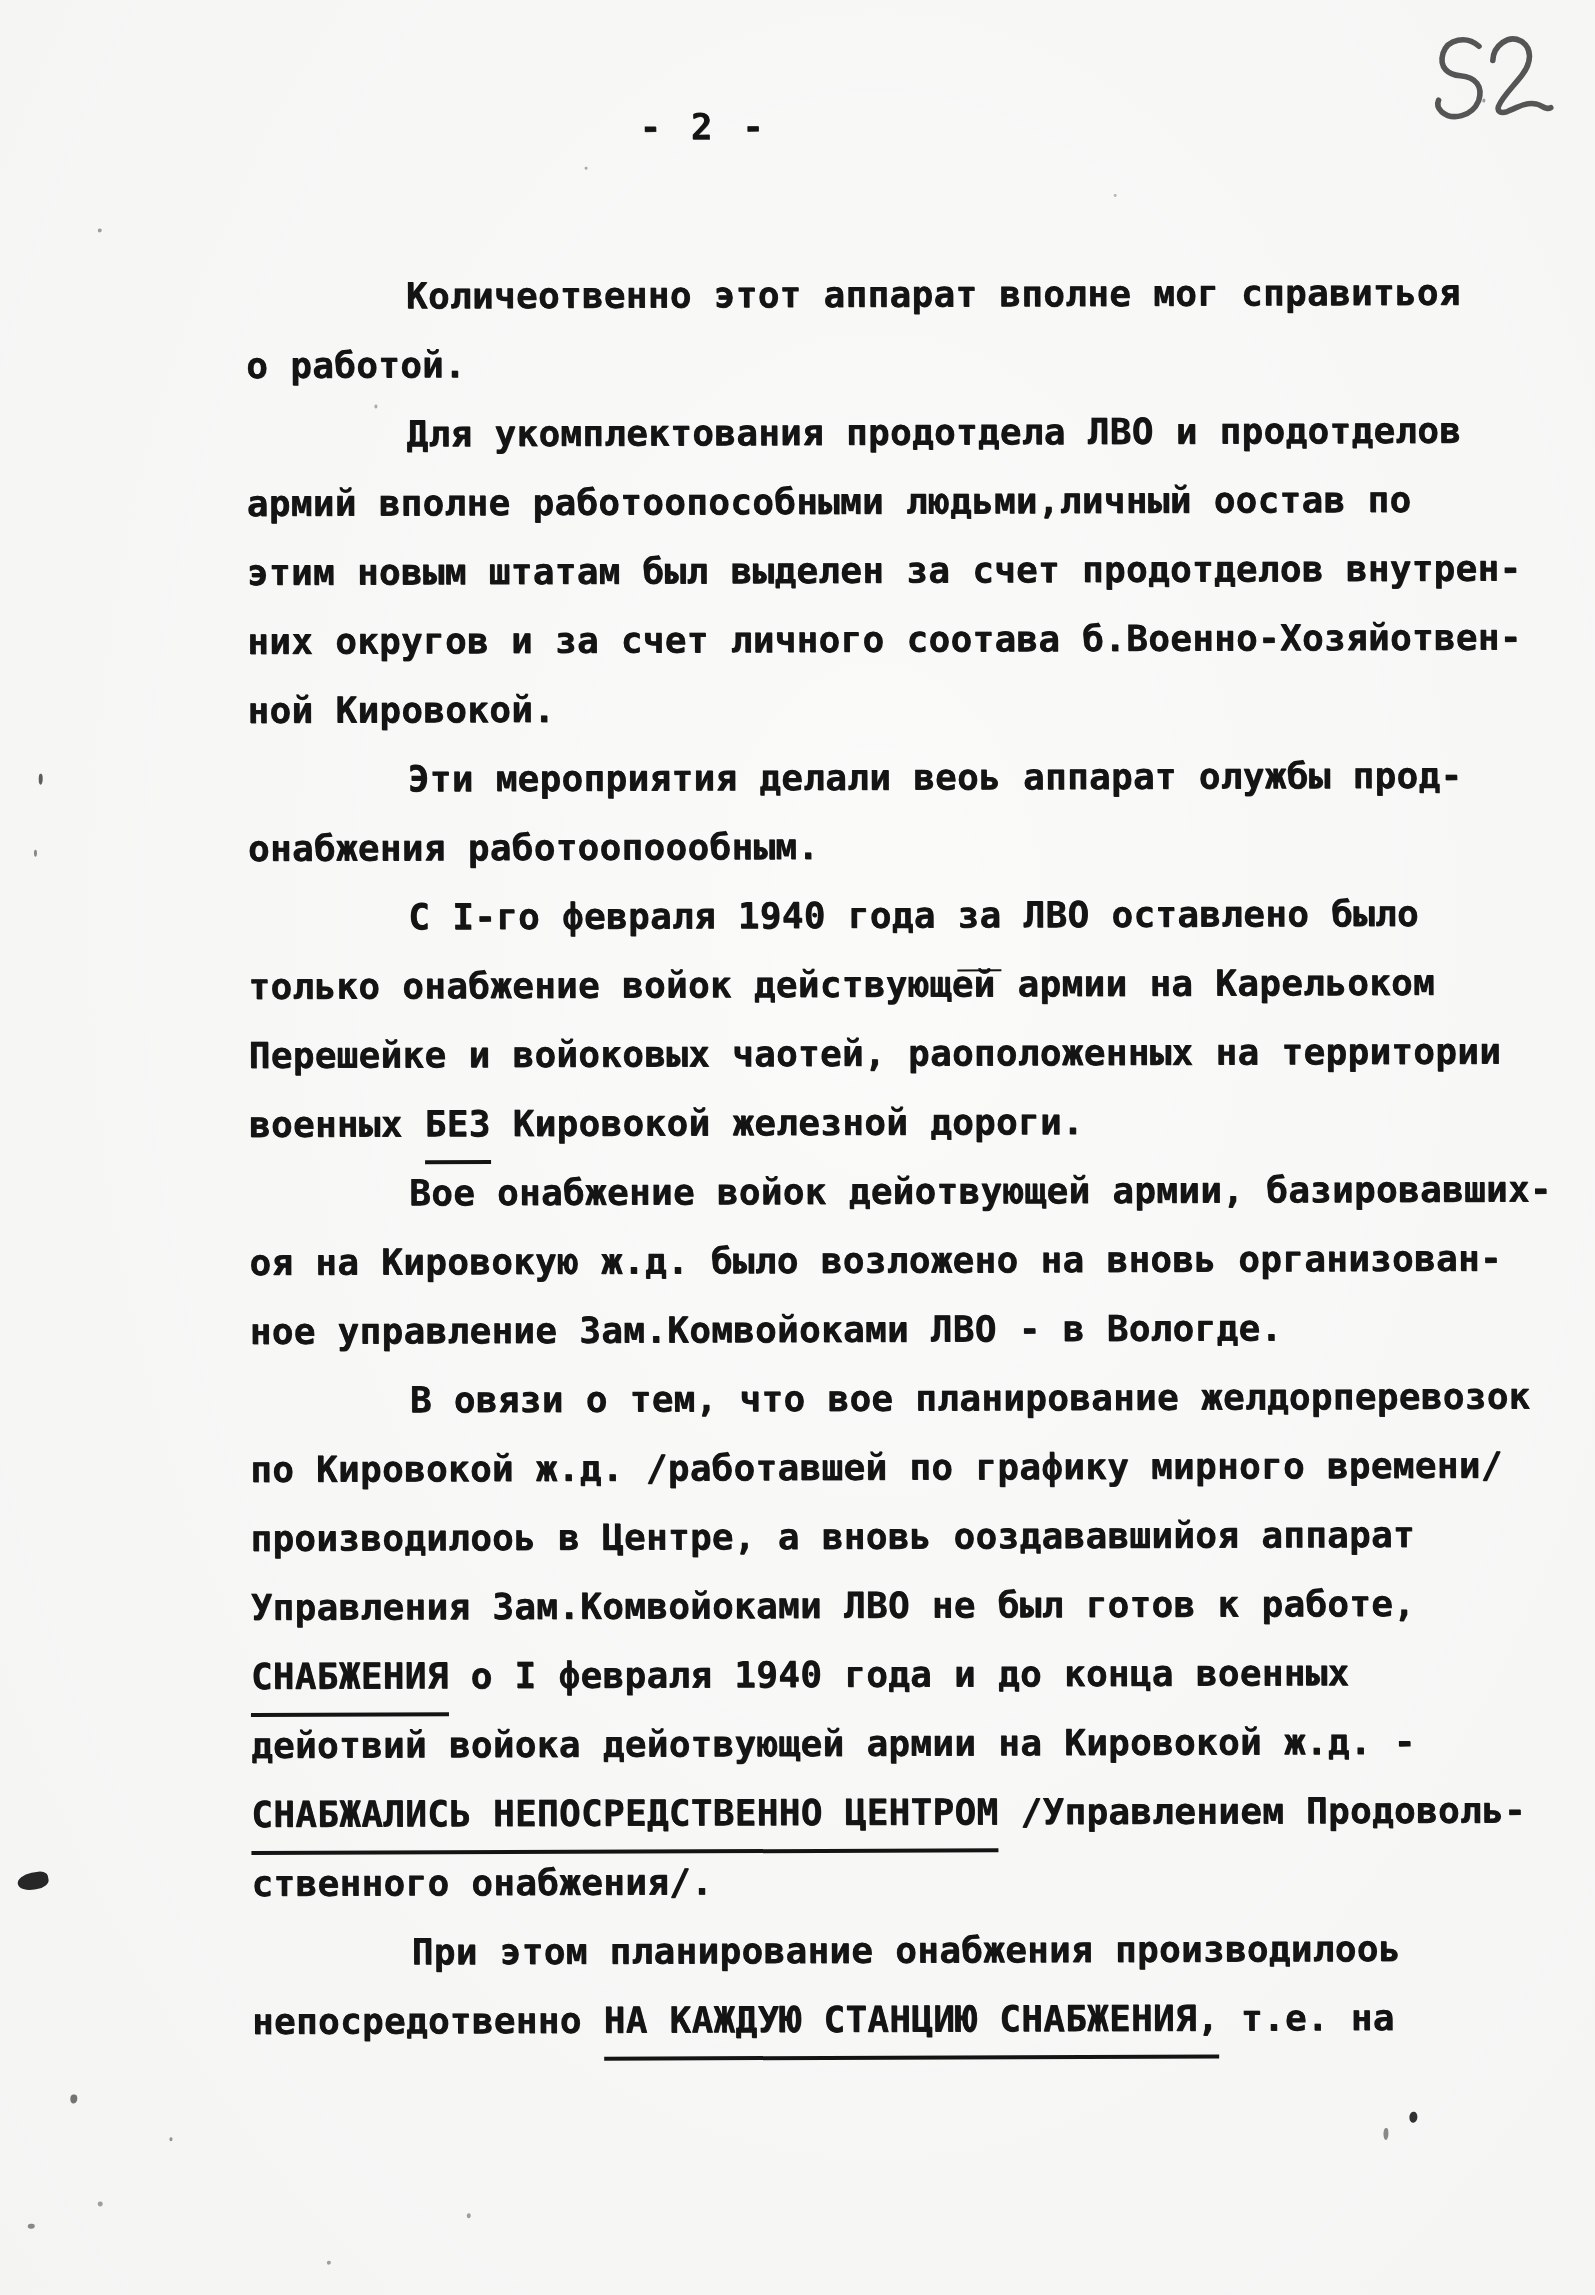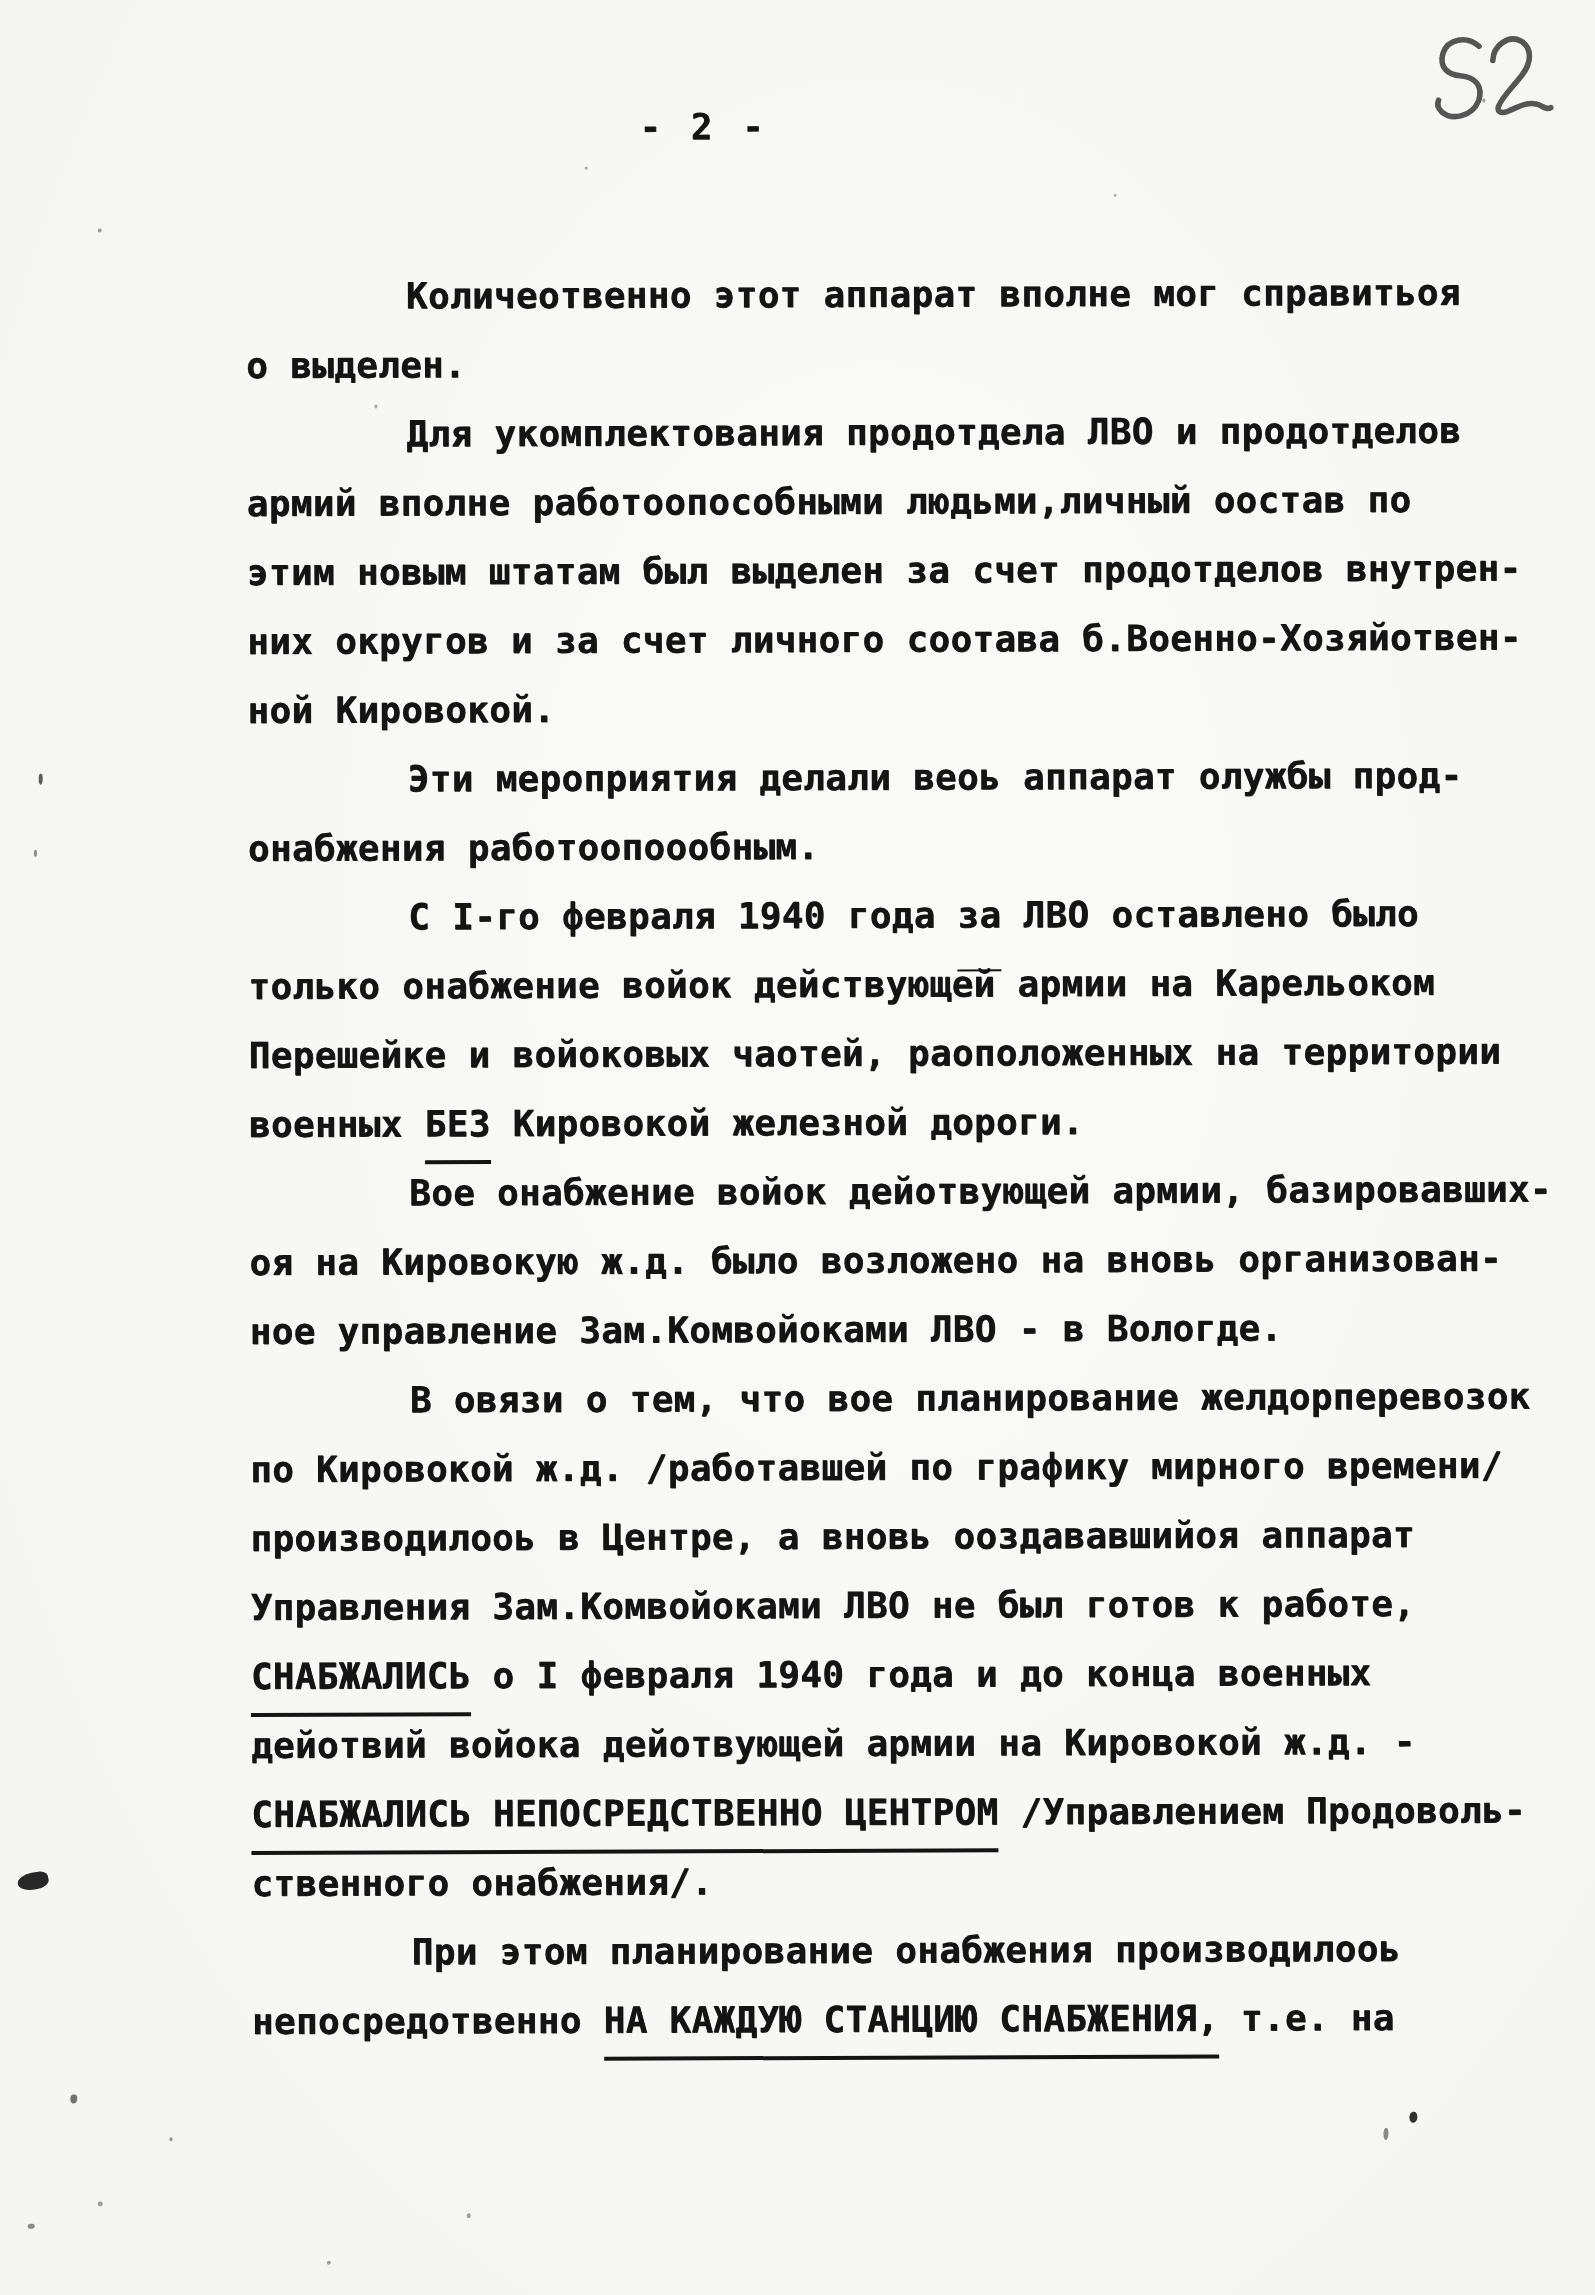--- a/index.html
+++ b/index.html
@@ -93,40 +93,40 @@
 
     <svg class="handwritten" width="135" height="114" viewBox="0 0 170 140" aria-label="52">
       <g fill="none" stroke="#2b2b2b" stroke-width="7" stroke-linecap="round" stroke-linejoin="round" opacity="0.9">
         <path d="M86,24 C72,8 48,10 40,27 C32,45 44,55 58,58 C77,62 85,75 77,92 C66,111 41,113 29,100 C25,95 24,90 27,85"></path>
         <path d="M101,44 C104,25 125,14 139,24 C153,35 149,53 135,67 C121,81 107,91 101,102 C98,108 102,112 111,110 C123,107 135,101 148,105 C156,108 160,115 166,112"></path>
       </g>
     </svg>
 
     <div class="doc-body">
         <div class="line indent"><span>Количеотвенно этот аппарат вполне мог справитьоя</span></div>
-        <div class="line"><span>о выделен.</span></div>
+        <div class="line"><span>о работой.</span></div>
         <div class="line indent"><span>Для укомплектования продотдела ЛВО и продотделов</span></div>
         <div class="line"><span>армий вполне работоопособными людьми,личный оостав по</span></div>
         <div class="line"><span>этим новым штатам был выделен за счет продотделов внутрен-</span></div>
         <div class="line"><span>них округов и за счет личного соотава б.Военно-Хозяйотвен-</span></div>
         <div class="line"><span>ной Кировокой.</span></div>
         <div class="line indent"><span>Эти мероприятия делали веоь аппарат олужбы прод-</span></div>
         <div class="line"><span>онабжения работоопоообным.</span></div>
         <div class="line indent"><span>С I-го февраля 1940 года </span><span class="u small">за</span><span> ЛВО оставлено было</span></div>
         <div class="line"><span>только онабжение войок действующей армии на Карельоком</span></div>
         <div class="line"><span>Перешейке и войоковых чаотей, раоположенных на территории</span></div>
         <div class="line"><span>военных </span><span class="u">БЕЗ</span><span> Кировокой железной дороги.</span></div>
         <div class="line indent"><span>Вое онабжение войок дейотвующей армии, базировавших-</span></div>
         <div class="line"><span>оя на Кировокую ж.д. было возложено на вновь организован-</span></div>
         <div class="line"><span>ное управление Зам.Комвойоками ЛВО - в Вологде.</span></div>
         <div class="line indent"><span>В овязи о тем, что вое планирование желдорперевозок</span></div>
         <div class="line"><span>по Кировокой ж.д. /работавшей по графику мирного времени/</span></div>
         <div class="line"><span>производилооь в Центре, а вновь ооздававшийоя аппарат</span></div>
         <div class="line"><span>Управления Зам.Комвойоками ЛВО не был готов к работе,</span></div>
-        <div class="line"><span class="u">СНАБЖАЛИСЬ</span><span> о I февраля 1940 года и до конца военных</span></div>
+        <div class="line"><span class="u">СНАБЖЕНИЯ</span><span> о I февраля 1940 года и до конца военных</span></div>
         <div class="line"><span>дейотвий войока дейотвующей армии на Кировокой ж.д. -</span></div>
         <div class="line"><span class="u">СНАБЖАЛИСЬ НЕПОСРЕДСТВЕННО ЦЕНТРОМ</span><span> /Управлением Продоволь-</span></div>
         <div class="line"><span>ственного онабжения/.</span></div>
         <div class="line indent"><span>При этом планирование онабжения производилооь</span></div>
         <div class="line"><span>непосредотвенно </span><span class="u">НА КАЖДУЮ СТАНЦИЮ СНАБЖЕНИЯ,</span><span> т.е. на</span></div>
       </div>
 
     <div class="smudge"></div>
 
     <div class="speck" style="left:40px;top:771px;width:4px;height:10.8px;opacity:.7;"></div>

